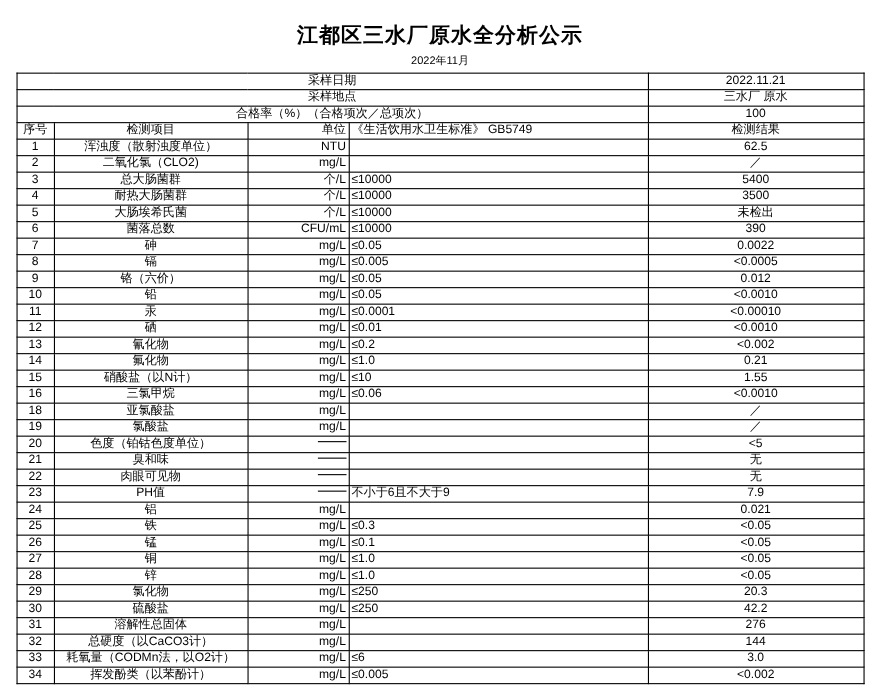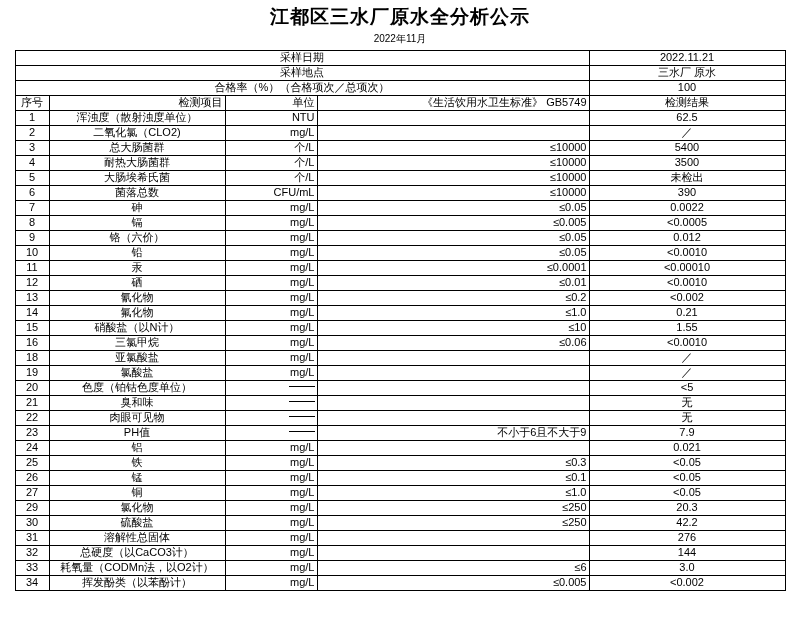--- a/index.html
+++ b/index.html
@@ -18,21 +18,21 @@
     width: 800px;
     height: 635px;
     position: relative;
     box-sizing: border-box;
   }
   .title {
     text-align: center;
     font-size: 19px;
     font-weight: bold;
     letter-spacing: 1px;
-    padding-top: 4px;
+    padding-top: 20px;
     line-height: 1.35;
   }
   .subtitle {
     text-align: center;
     font-size: 10px;
     padding-top: 2px;
     padding-bottom: 4px;
   }
   table.main {
     border-collapse: collapse;
@@ -46,21 +46,21 @@
     height: 14px;
     line-height: 13px;
     padding: 0 2px;
     vertical-align: middle;
     white-space: nowrap;
     overflow: hidden;
   }
   .c-no     { width: 34px;  text-align: center; }
   .c-item   { width: 176px; text-align: center; padding-left: 4px; }
   .c-unit   { width: 92px;  text-align: right; }
-  .c-std    { width: 272px; text-align: right; }
+  .c-std    { width: 272px; text-align: left; }
   .c-res    { width: 196px; text-align: center; }
   .hdr td { font-weight: normal; }
   .label-cell { text-align: center; }
   .dash {
     display: inline-block;
     border-top: 1px solid #000;
     width: 26px;
     vertical-align: middle;
     position: relative;
     top: -2px;
@@ -92,21 +92,21 @@
         <td colspan="4" class="label-cell">采样地点</td>
         <td class="c-res">三水厂 原水</td>
       </tr>
       <tr>
         <td colspan="4" class="label-cell">合格率（%）（合格项次／总项次）</td>
         <td class="c-res">100</td>
       </tr>
 
       <tr class="hdr">
         <td class="c-no">序号</td>
-        <td class="c-item" style="text-align:right">检测项目</td>
+        <td class="c-item" style="text-align:center">检测项目</td>
         <td class="c-unit">单位</td>
         <td class="c-std">《生活饮用水卫生标准》 GB5749</td>
         <td class="c-res">检测结果</td>
       </tr>
 
     <tr>
           <td class="c-no">1</td>
           <td class="c-item">浑浊度（散射浊度单位）</td>
           <td class="c-unit">NTU</td>
           <td class="c-std"></td>
@@ -281,20 +281,27 @@
           <td class="c-res">&lt;0.05</td>
         </tr>
         <tr>
           <td class="c-no">27</td>
           <td class="c-item">铜</td>
           <td class="c-unit">mg/L</td>
           <td class="c-std">≤1.0</td>
           <td class="c-res">&lt;0.05</td>
         </tr>
         <tr>
+          <td class="c-no">28</td>
+          <td class="c-item">锌</td>
+          <td class="c-unit">mg/L</td>
+          <td class="c-std">≤1.0</td>
+          <td class="c-res">&lt;0.05</td>
+        </tr>
+        <tr>
           <td class="c-no">29</td>
           <td class="c-item">氯化物</td>
           <td class="c-unit">mg/L</td>
           <td class="c-std">≤250</td>
           <td class="c-res">20.3</td>
         </tr>
         <tr>
           <td class="c-no">30</td>
           <td class="c-item">硫酸盐</td>
           <td class="c-unit">mg/L</td>

